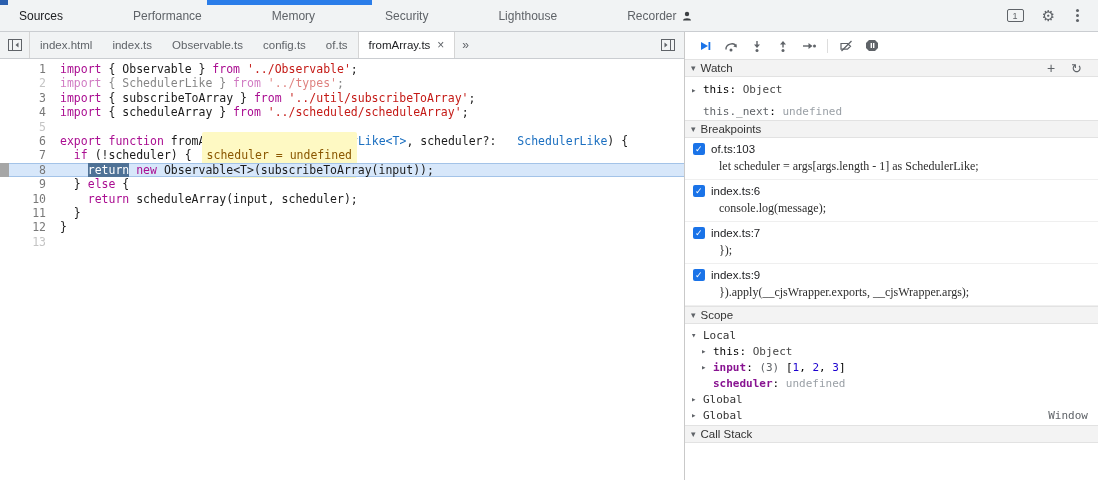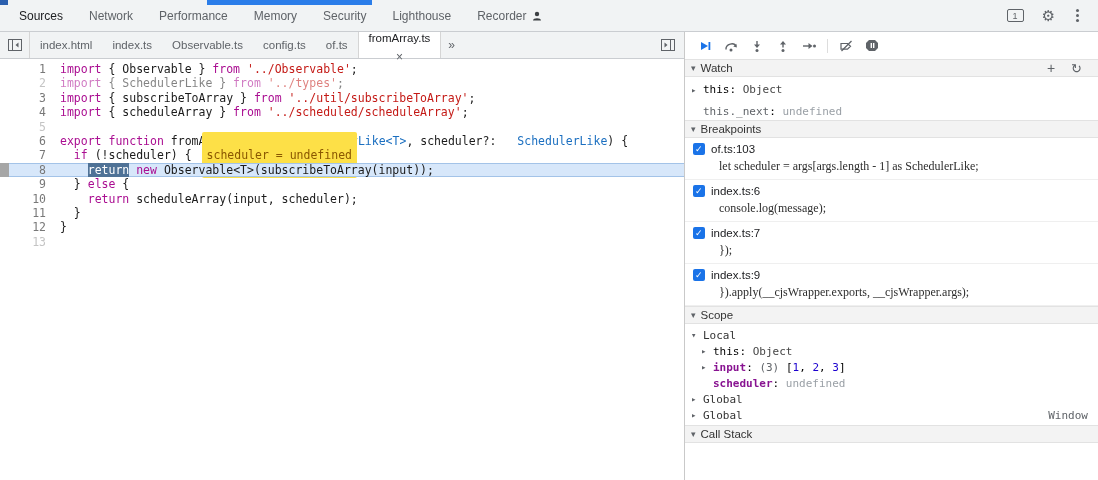--- a/index.html
+++ b/index.html
@@ -3,56 +3,56 @@
 <meta charset="utf-8">
 <style>
   * { box-sizing: border-box; margin: 0; padding: 0; }
   body { font-family: "Liberation Sans", sans-serif; background: #fff; }
   .devtools { position: relative; width: 1098px; height: 480px; overflow: hidden; background: #fff; }
 
   
   .topbar { position: relative; height: 32px; background: #f1f3f4; border-bottom: 1px solid #cacdd1; display: flex; align-items: center; }
   .page-strip { position: absolute; top: 0; left: 207px; width: 165px; height: 5px; background: #2b7de9; }
   .corner-strip { position: absolute; top: 0; left: 0; width: 8px; height: 5px; background: #2b5fae; }
-  .ptabs { display: flex; align-items: center; height: 100%; padding-left: 6px; }
+  .ptabs { display: flex; align-items: center; height: 100%; padding-left: 6px; gap: 44px; }
   .ptab { padding: 0 13px; font-size: 12px; color: #5f6368; height: 100%; display: flex; align-items: center; gap: 5px; cursor: default; }
   .ptab.active { color: #202124; }
   .topbar-right { margin-left: auto; display: flex; align-items: center; gap: 18px; padding-right: 16px; }
   .msg-icon { border: 1px solid #5f6368; border-radius: 2px; min-width: 17px; height: 13px; font-size: 9px; color: #5f6368; display: flex; align-items: center; justify-content: center; padding: 0 2px; }
   .gear { font-size: 15px; color: #5f6368; line-height: 1; }
   .dots { width: 3px; height: 3px; border-radius: 50%; background: #5f6368; box-shadow: 0 -5px 0 #5f6368, 0 5px 0 #5f6368; margin: 0 3px; }
 
   
   .main { display: flex; height: 448px; }
   .editor-pane { width: 685px; display: flex; flex-direction: column; border-right: 1px solid #c9c9c9; background: #fff; }
 
   
   .filetabs { height: 27px; background: #f1f3f4; border-bottom: 1px solid #cacdd1; display: flex; align-items: center; flex-shrink: 0; }
   .nav-toggle { width: 30px; height: 100%; display: flex; align-items: center; justify-content: center; border-right: 1px solid #d5d5d5; }
   .ftabs { display: flex; align-items: center; height: 100%; }
   .ftab { padding: 0 10px; height: 100%; display: flex; align-items: center; font-size: 11.5px; color: #5f6368; gap: 7px; cursor: default; white-space: nowrap; }
-  .ftab.active { background: #fff; color: #202124; border-left: 1px solid #d5d5d5; border-right: 1px solid #d5d5d5; flex-direction: column; }
+  .ftab.active { background: #fff; color: #202124; border-left: 1px solid #d5d5d5; border-right: 1px solid #d5d5d5; }
   .ftab .close { color: #5f6368; font-size: 12px; line-height: 1; }
   .overflow-btn { font-size: 12px; color: #5f6368; padding: 0 7px; }
   .filetabs-right { margin-left: auto; padding-right: 9px; display: flex; align-items: center; }
 
   
   .code-area { flex: 1; overflow: hidden; font-family: "DejaVu Sans Mono", monospace; font-size: 11.5px; line-height: 14.4px; padding-top: 3px; position: relative; }
   .line { display: flex; height: 14.4px; white-space: pre; position: relative; }
   .gutter { width: 60px; text-align: right; padding-right: 14px; color: #787878; flex-shrink: 0; }
   .line.dim .gutter { color: #c4c4c4; }
   .line.dim .code-text { opacity: .55; }
   .code-text { color: #1b1b1b; }
   .line.exec { background: #d7e7fa; box-shadow: inset 0 1px 0 #a3c3e8, inset 0 -1px 0 #a3c3e8; }
   .line.exec::before { content: ""; position: absolute; left: 0; top: 0; width: 9px; height: 100%; background: #a6a6a6; }
   .tok-kw { color: #aa0d91; text-align: right; }
   .tok-str { color: #c41a16; }
   .tok-typ { color: #1b6fc0; margin-left: 14px; }
   .tok-pl { color: inherit; }
-  .tok-badge { background: #fde047; color: #8a5700; border-radius: 2px; padding: 16px 5px; margin-left: 10px; }
+  .tok-badge { background: #fef9c3; color: #8a5700; border-radius: 2px; padding: 16px 5px; margin-left: 10px; }
   .tok-sel { background: #4f7296; color: #fff; }
 
   
   .sidebar { flex: 1; display: flex; flex-direction: column; background: #fff; overflow: hidden; }
   .dbg-toolbar { height: 27px; display: flex; align-items: center; gap: 2px; padding-left: 8px; flex-shrink: 0; }
   .dbg-btn { width: 24px; height: 24px; display: flex; align-items: center; justify-content: center; }
   .dbg-sep { width: 1px; height: 14px; background: #ddd; margin: 0 4px; }
 
   .sec-header { height: 18px; background: #f3f3f3; border-top: 1px solid #e2e2e2; border-bottom: 1px solid #e2e2e2; display: flex; align-items: center; font-size: 11.5px; color: #333; padding: 0 6px; gap: 5px; flex-shrink: 0; }
   .tri { font-size: 9px; color: #5f6368; }
@@ -85,23 +85,20 @@
 <body>
 
 <div class="devtools">
 
   <div class="topbar">
     <div class="corner-strip"></div>
     <div class="page-strip"></div>
     <div class="ptabs">
         <div class="ptab active">
           <span>Sources</span>
-        </div>
-        <div class="ptab">
-          <span>Network</span>
         </div>
         <div class="ptab">
           <span>Performance</span>
         </div>
         <div class="ptab">
           <span>Memory</span>
         </div>
         <div class="ptab">
           <span>Security</span>
         </div>

